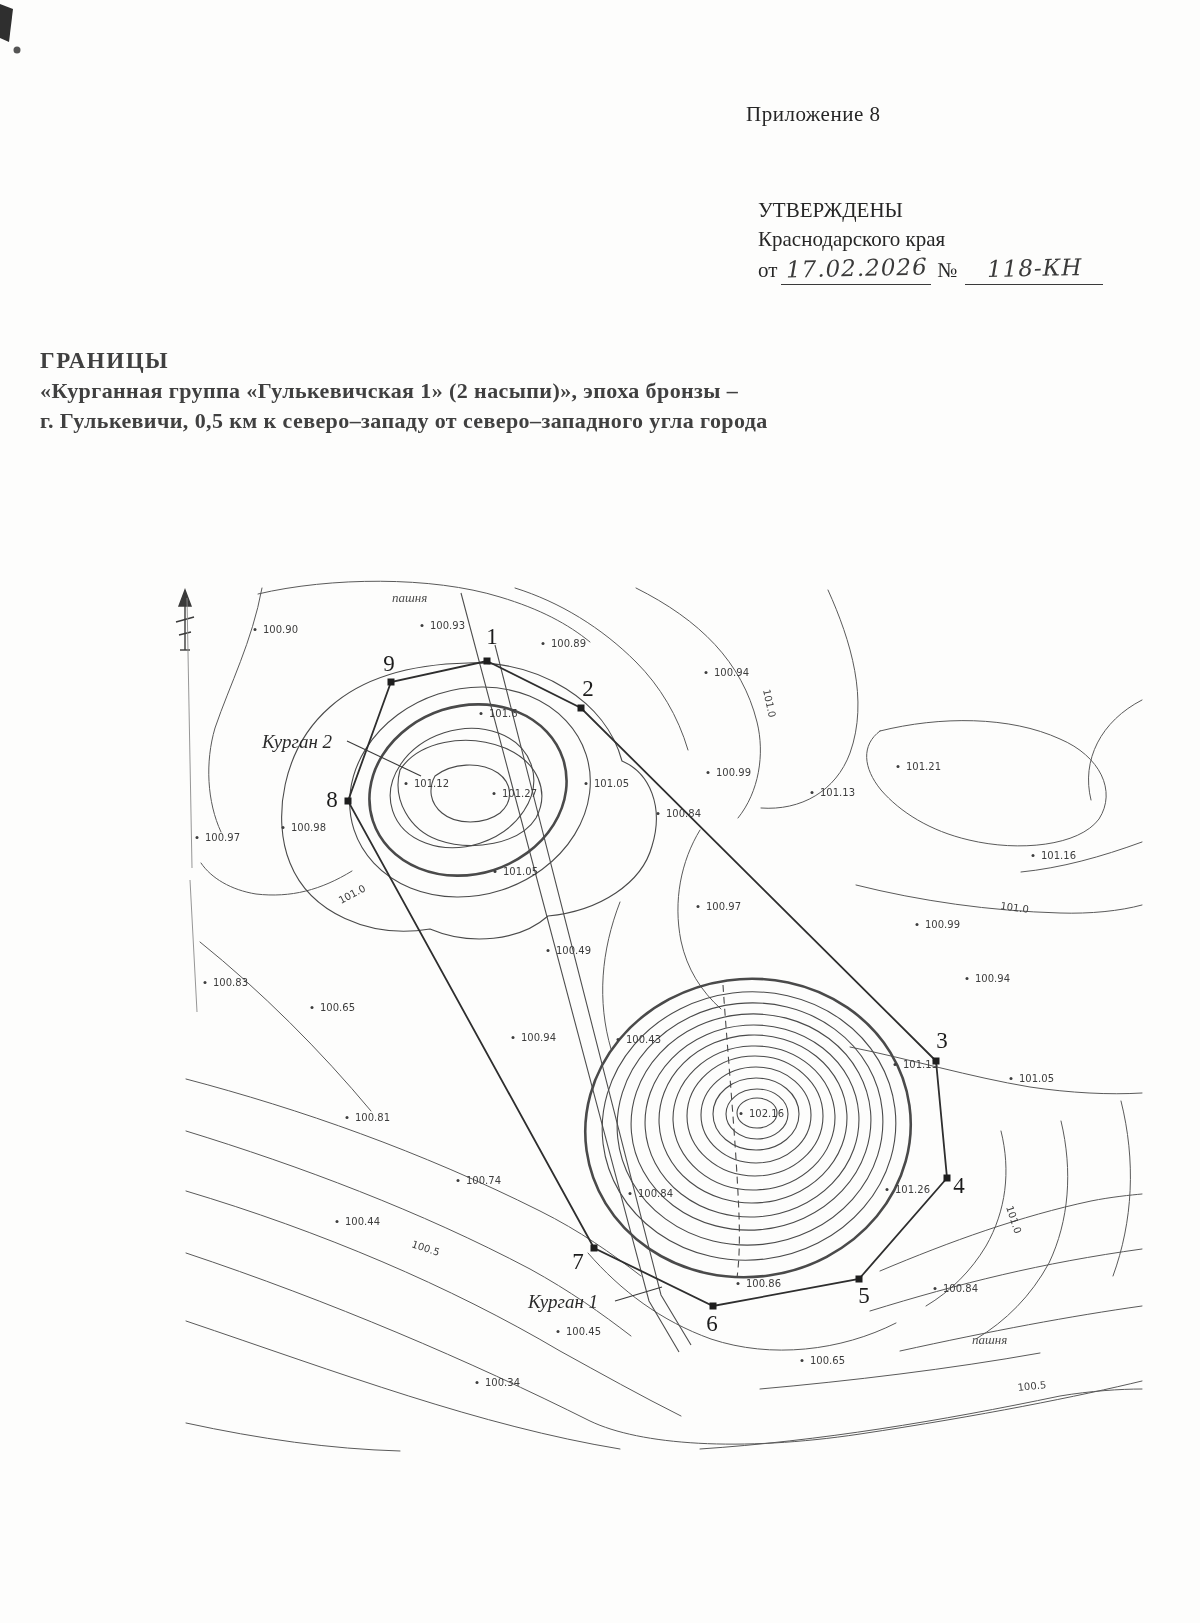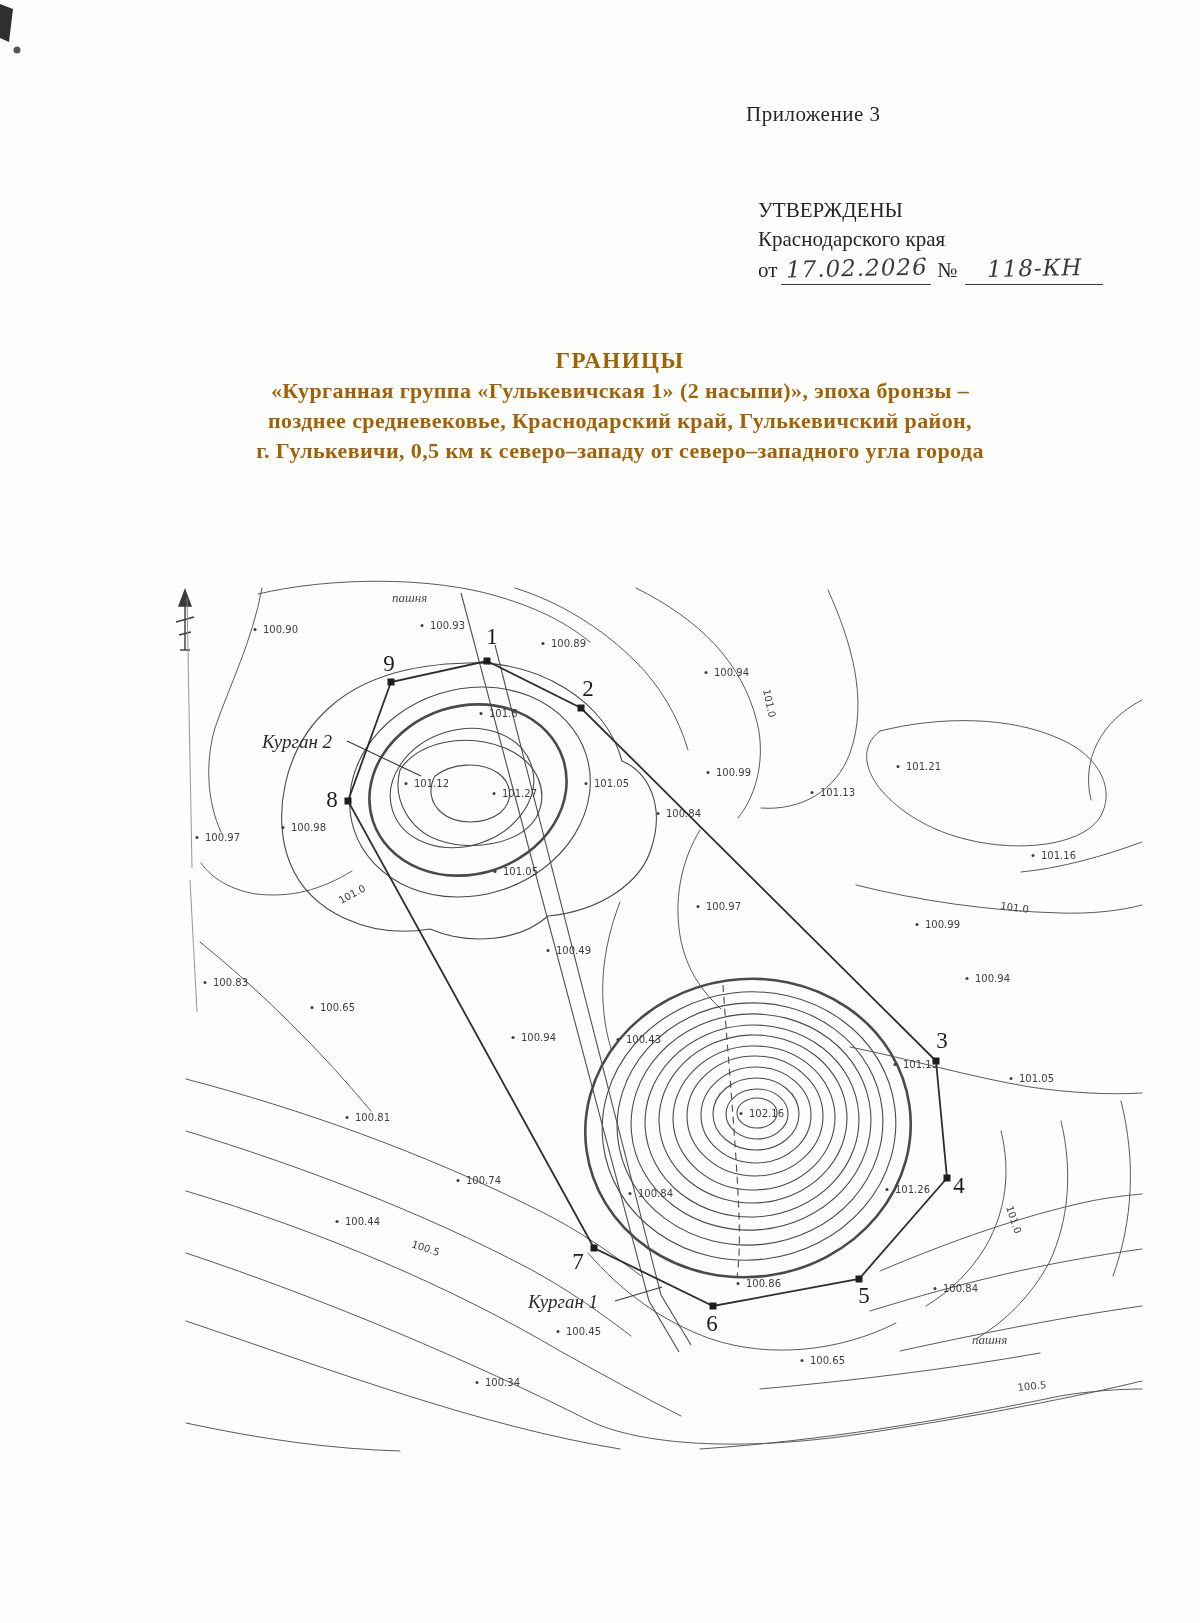--- a/index.html
+++ b/index.html
@@ -26,55 +26,54 @@
     display:inline-block;transform:rotate(-1.2deg);
   }
   .blank{
     display:inline-block;border-bottom:1.4px solid #3a3a3a;
     text-align:center;vertical-align:bottom;
   }
   .blank.date{min-width:150px;margin:0 6px 0 4px;}
   .blank.num{min-width:138px;margin-left:8px;}
   .title-block{
     position:absolute;left:40px;top:346px;width:1160px;
-    text-align:center;font-weight:bold;color:#a16207;
+    text-align:left;font-weight:bold;color:#404040;
     font-size:22px;line-height:30px;letter-spacing:0.4px;
   }
   .title-block .t-head{font-size:23px;letter-spacing:1.5px;}
   .caption{
     position:absolute;left:40px;top:526px;width:1160px;
     text-align:center;font-size:21px;letter-spacing:0.4px;color:#242424;
   }
   svg#map-svg{position:absolute;left:0;top:0;}
   
   .elev{font:10px "DejaVu Sans", sans-serif;fill:#3d3d3d;}
   .clabel{font:10px "DejaVu Sans", sans-serif;fill:#3d3d3d;}
   .ptnum{font:23px "Liberation Serif", serif;fill:#1c1c1c;}
   .kurgan{font:italic 19px "Liberation Serif", serif;fill:#2a2a2a;}
   .area{font:italic 13px "Liberation Serif", serif;fill:#4a4a4a;}
 </style>
 </head>
 <body>
 
 <div class="page">
 
-  <div class="annex">Приложение 3</div>
+  <div class="annex">Приложение 8</div>
 
   <div class="approved">
     <div>УТВЕРЖДЕНЫ</div>
     <div>Краснодарского края</div>
     <div>
       <span>от</span><span class="blank date"><span class="hw">17.02.2026</span></span><span>№</span><span class="blank num"><span class="hw">118-КН</span></span>
     </div>
   </div>
 
   <div class="title-block">
     <div class="t-head">ГРАНИЦЫ</div>
     <div>«Курганная группа «Гулькевичская 1» (2 насыпи)», эпоха бронзы –</div>
-    <div>позднее средневековье, Краснодарский край, Гулькевичский район,</div>
     <div>г. Гулькевичи, 0,5 км к северо–западу от северо–западного угла города</div>
   </div>
 
 
   <svg id="map-svg" width="1200" height="1623" viewBox="0 0 1200 1623" xmlns="http://www.w3.org/2000/svg">
 
     <g fill="#2f2f2f">
       <path d="M0,4 L13,9 L9,42 L0,38 Z"></path>
       <circle cx="17" cy="50" r="3.5" fill="#555"></circle>
     </g>

